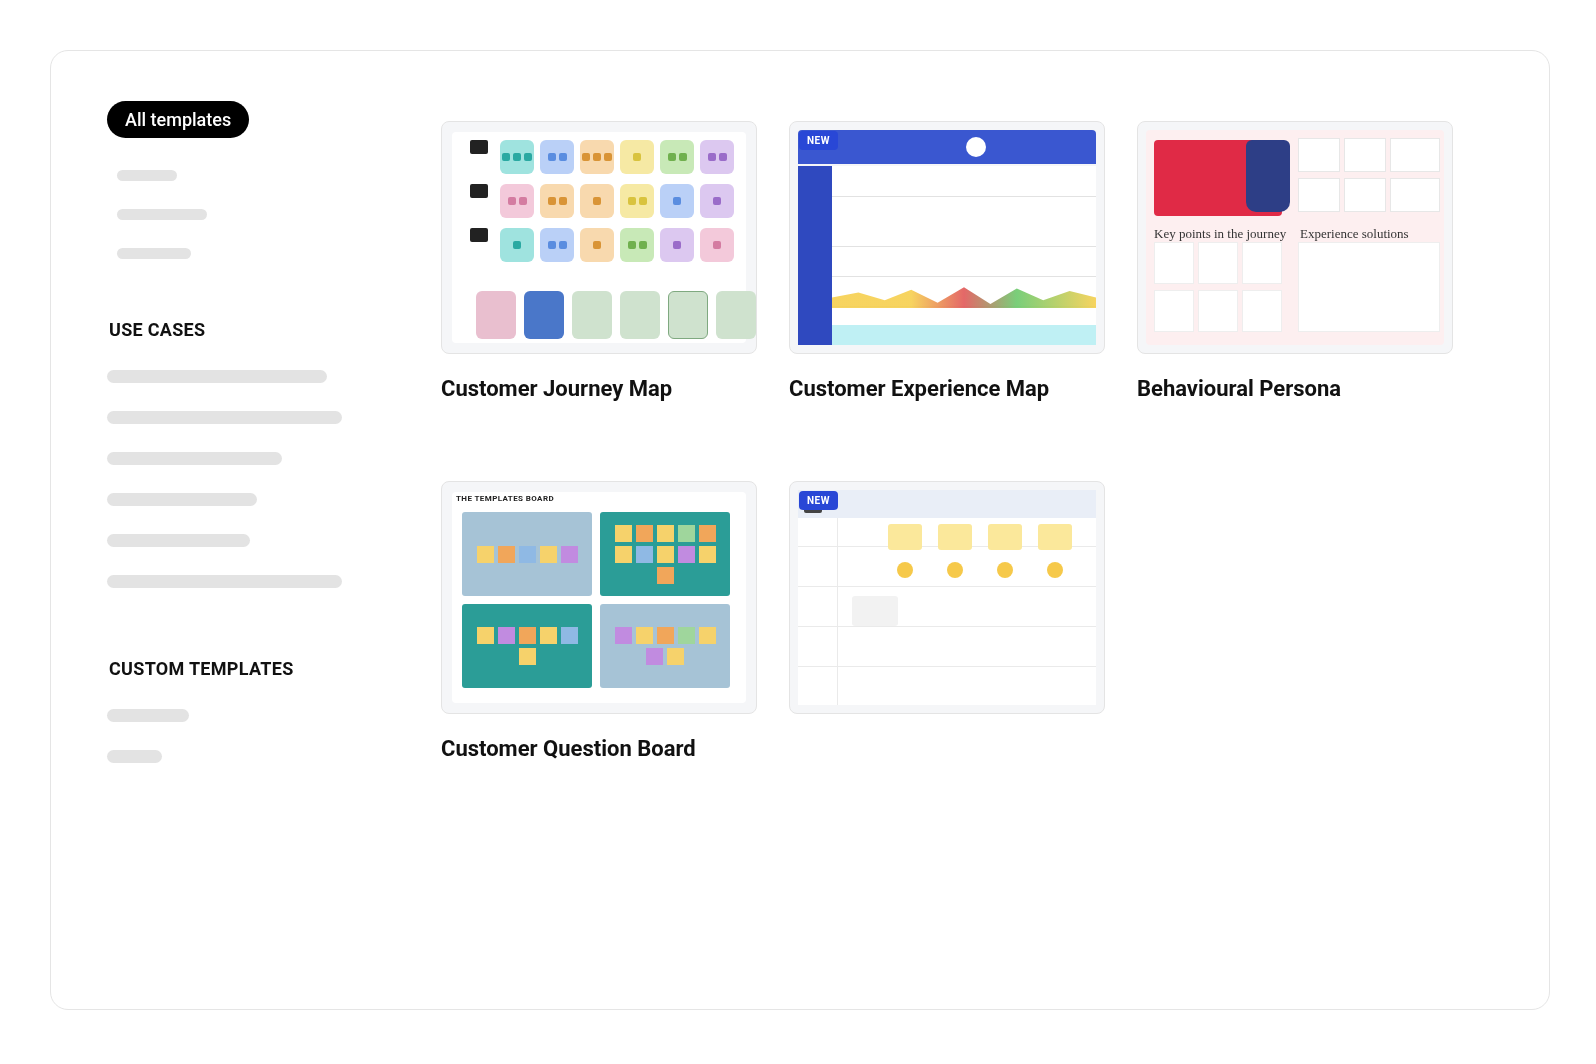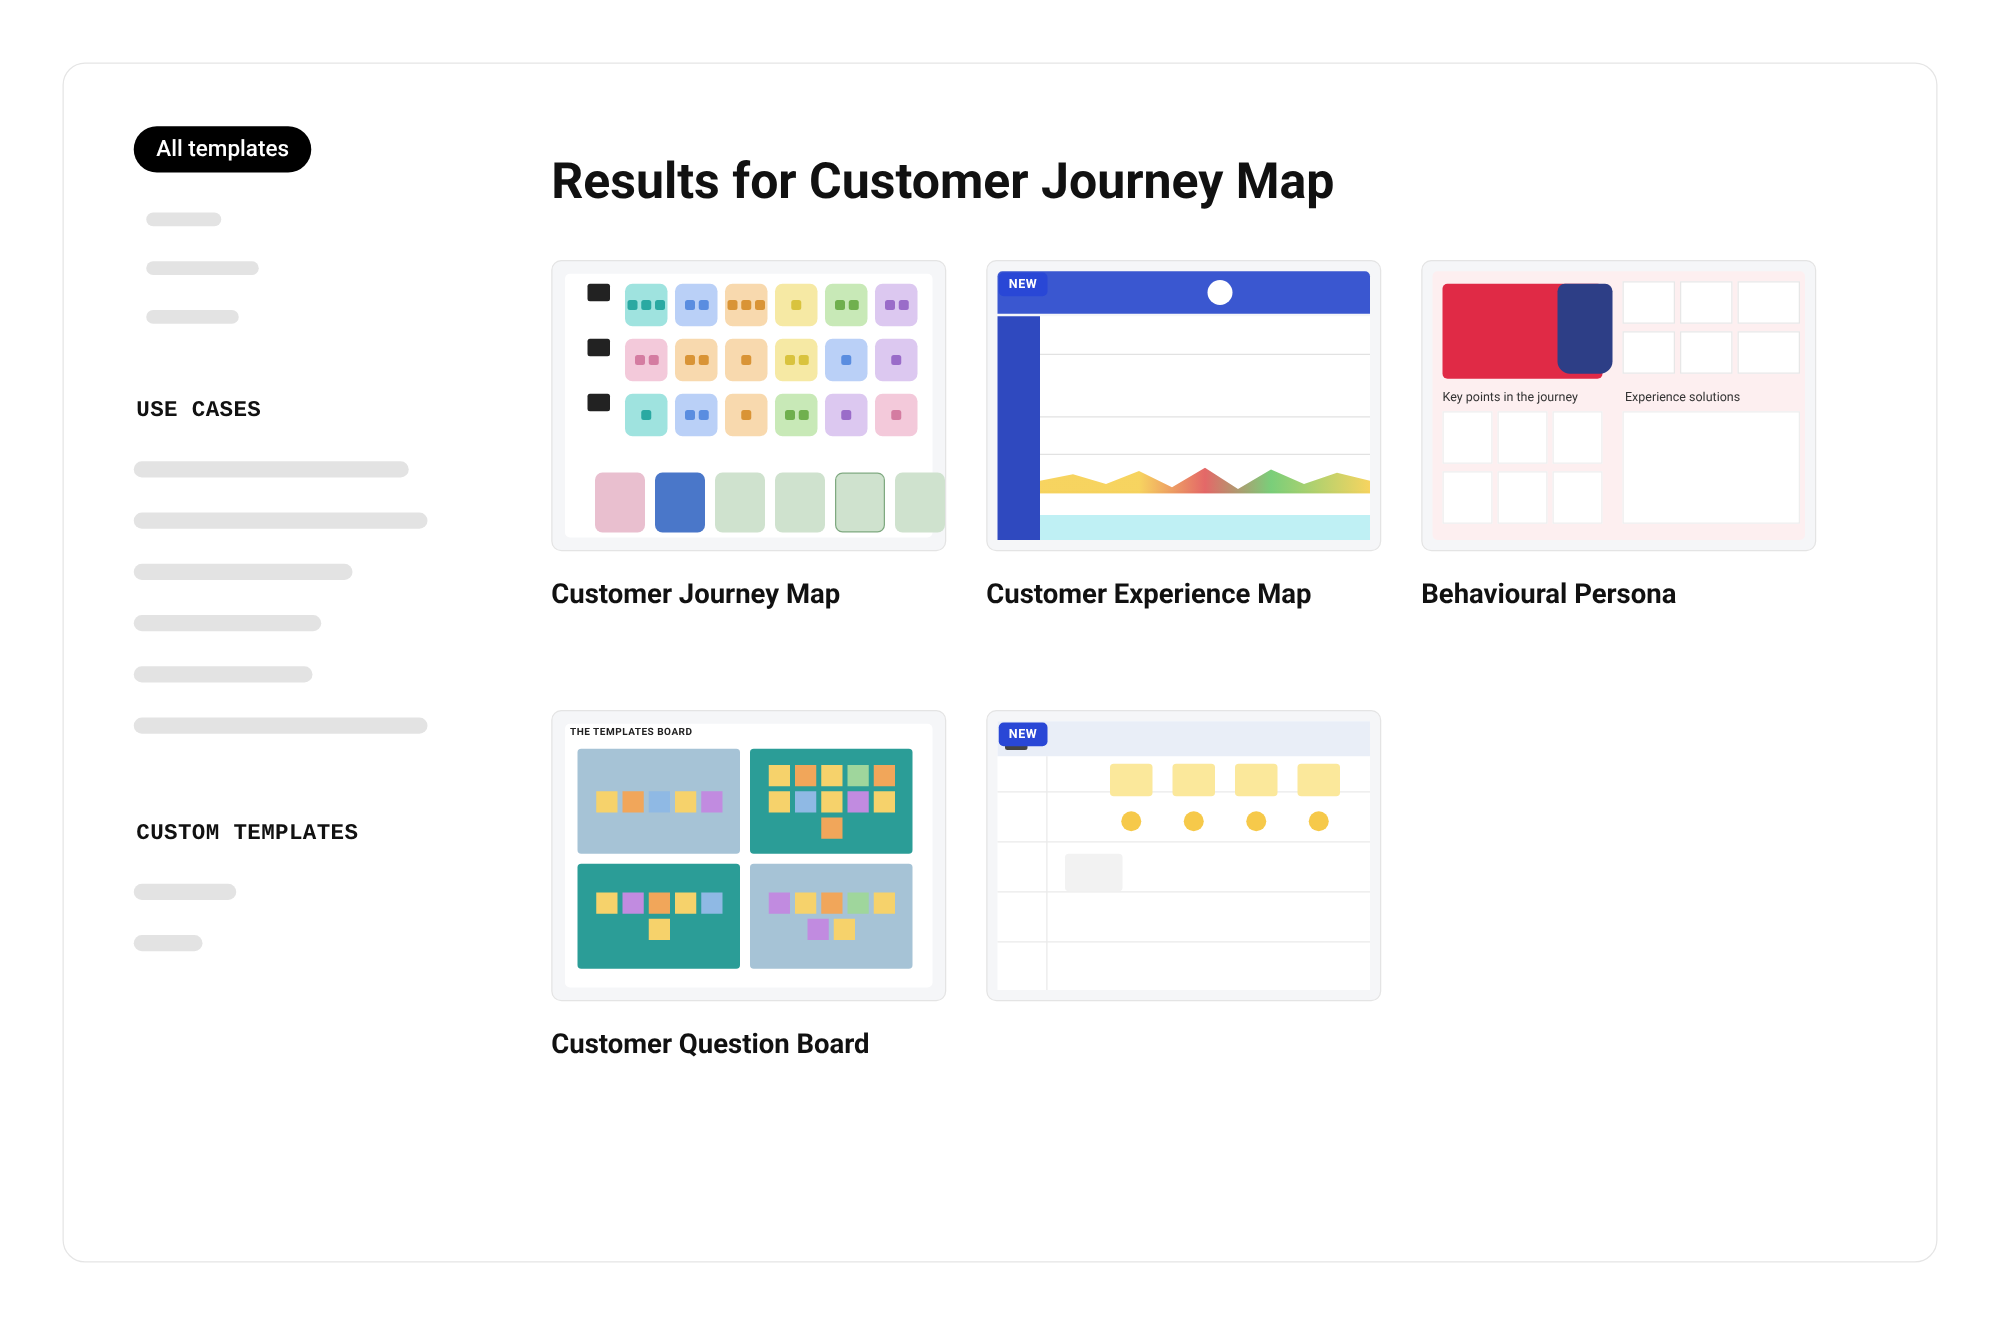--- a/index.html
+++ b/index.html
@@ -38,21 +38,20 @@
       padding:8px 18px;
       border-radius:999px;
       margin-bottom:32px;
     }
     .section-heading {
       font-size:18px;
       font-weight:700;
       letter-spacing:.3px;
       color:#111;
       margin:70px 0 30px 2px;
-      font-family:Liberation Mono, monospace;
     }
     .section-heading:first-of-type { margin-top:230px; }
 
     .skel {
       background:#e3e3e3;
       border-radius:8px;
       height:13px;
       margin-bottom:28px;
     }
     .skel.small  { width:60px;  height:11px; margin-left:10px; border-radius:6px; }
@@ -155,21 +154,21 @@
     }
     .cem .foot { position:absolute; left:34px; right:0; bottom:0; height:20px; background:#bff0f4; }
 
     
     .bp .bg { position:absolute; inset:8px; background:#fdeff0; border-radius:4px; }
     .bp .redcard { position:absolute; top:18px; left:16px; width:128px; height:76px; background:#e02a46; border-radius:4px; }
     .bp .person  { position:absolute; top:18px; left:108px; width:44px; height:72px; background:#2d3e86; border-radius:6px 6px 10px 10px; }
     .bp .box { position:absolute; background:#fff; border:1px solid #e7e7e7; }
     .bp .b1 { top:16px; left:160px; width:42px; height:34px; } .bp .b2 { top:16px; left:206px; width:42px; height:34px; } .bp .b3 { top:16px; left:252px; width:50px; height:34px; }
     .bp .b4 { top:56px; left:160px; width:42px; height:34px; } .bp .b5 { top:56px; left:206px; width:42px; height:34px; } .bp .b6 { top:56px; left:252px; width:50px; height:34px; }
-    .bp .lab { position:absolute; font-size:10px; color:#333; }
+    .bp .lab { position:absolute; font-size:13px; color:#333;font-family:Liberation Serif, serif; }
     .bp .l1 { top:104px; left:16px; }
     .bp .l2 { top:104px; left:162px; }
     .bp .row2 { position:absolute; top:120px; left:16px; width:128px; height:42px; display:flex; gap:4px; }
     .bp .row2 div, .bp .row3 div { flex:1; background:#fff; border:1px solid #eee; }
     .bp .row3 { position:absolute; top:168px; left:16px; width:128px; height:42px; display:flex; gap:4px; }
     .bp .bigr { position:absolute; top:120px; left:160px; width:142px; height:90px; background:#fff; border:1px solid #eee; }
 
     
     .cqb .ttl { position:absolute; top:12px; left:14px; font-size:8px; font-weight:700; color:#222; letter-spacing:.4px; }
     .cqb .q  { position:absolute; width:130px; height:84px; border-radius:3px; display:flex; flex-wrap:wrap; align-content:center; justify-content:center; gap:4px; padding:6px; }
@@ -228,21 +227,20 @@
     <div class="skel w4"></div>
     <div class="skel w5"></div>
     <div class="skel w6"></div>
 
     <div class="section-heading">CUSTOM TEMPLATES</div>
     <div class="skel ct1"></div>
     <div class="skel ct2"></div>
   </aside>
 
   <main class="main">
-    <h1 class="page-title">Results for Customer Journey Map</h1>
 
     <div class="grid">
 
       <div class="card">
         <div class="thumb cjm">
           <div class="inner"></div>
           <div class="rowA">
             <div class="ico"></div>
             <div class="cell c-teal">
                 <span class="dot d-teal"></span>

